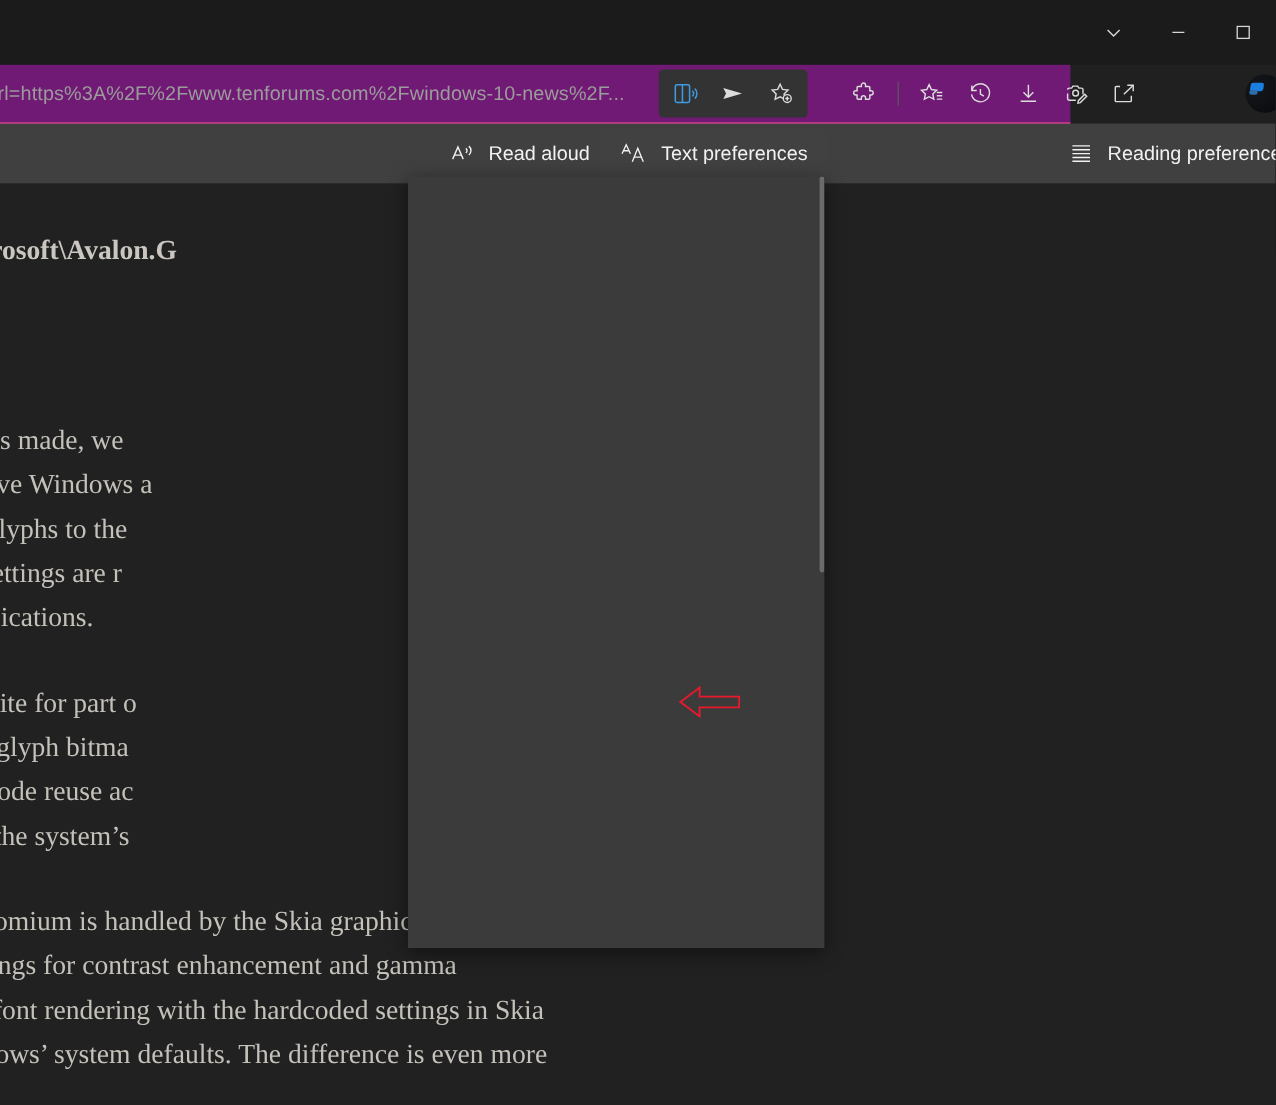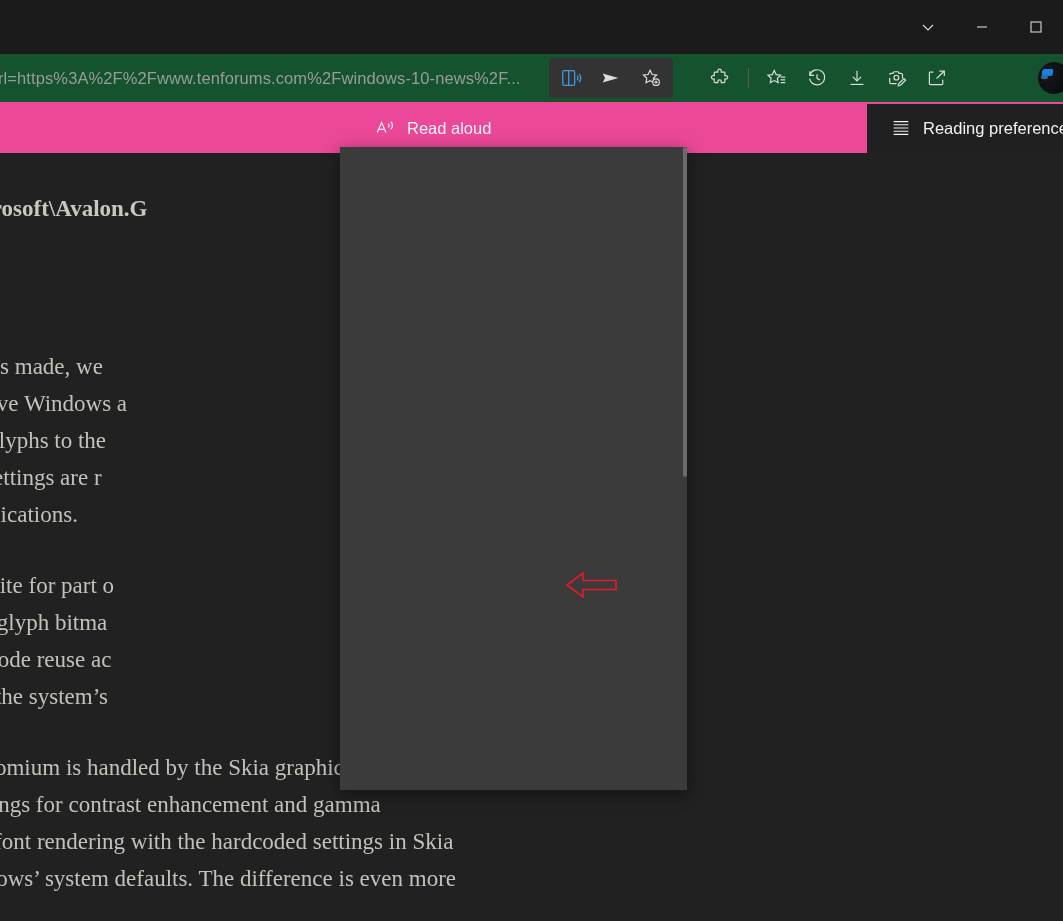--- a/index.html
+++ b/index.html
@@ -38,24 +38,24 @@
     align-items: center;
     justify-content: center;
     color: #d7d7d7;
   }
   .win-btn svg { display: block; }
 
   
   .addressrow {
     position: absolute;
     top: 54px; left: 0;
-    width: 1063px;
+    width: 892px;
     height: 48px;
-    background: #14532d;
-    border-bottom: 2px solid #ec4899;
+    background: #701a75;
+    border-bottom: 5px solid #ec4899;
   }
   .urltext {
     position: absolute;
     left: -2px;
     top: 0;
     height: 48px;
     display: flex;
     align-items: center;
     color: #9b9b9b;
     font-size: 16.5px;
@@ -121,23 +121,23 @@
     left: 3px; top: 13px;
     width: 7px; height: 4px;
     background: #2b6ea8;
     border-radius: 2px;
   }
 
   
   .readerbar {
     position: absolute;
     top: 103px; left: 0;
-    width: 867px;
+    width: 1063px;
     height: 50px;
-    background: #ec4899;
+    background: #404040;
     text-align: right;
   }
   .rb-item {
     position: absolute;
     top: 4px;
     height: 42px;
     display: flex;
     align-items: center;
     gap: 11px;
     padding: 0 16px;
@@ -326,20 +326,31 @@
       <svg width="22" height="22" viewBox="0 0 24 24" fill="none" stroke="#f2f2f2" stroke-width="1.3">
         <path d="M3.5 17 L8.3 6 L13.1 17"></path>
         <path d="M5.4 13.4 H11.2"></path>
         <path d="M15.5 7.2 c1.4 1.1 1.4 3.1 0 4.2"></path>
         <path d="M18.2 5.2 c2.6 2 2.6 6.1 0 8.1"></path>
       </svg>
     </span>
     <span>Read aloud</span>
   </div>
 
+  <div class="rb-item sel" style="left:500px;">
+    <span>
+      <svg width="24" height="22" viewBox="0 0 26 24" fill="none" stroke="#f2f2f2" stroke-width="1.25">
+        <path d="M2.5 12.2 L6.3 4 L10.1 12.2"></path>
+        <path d="M3.9 9.4 H8.7"></path>
+        <path d="M11.8 19.5 L16.8 7.2 L21.8 19.5"></path>
+        <path d="M13.7 15.2 H19.9"></path>
+      </svg>
+    </span>
+    <span>Text preferences</span>
+  </div>
 
 
   <div class="rb-item" style="left:874px;">
     <span>
       <svg width="22" height="22" viewBox="0 0 24 24" fill="none" stroke="#f2f2f2" stroke-width="1.25">
         <path d="M4 5 H20 M4 8.5 H20 M4 12 H20 M4 15.5 H20 M4 19 H20"></path>
       </svg>
     </span>
     <span>Reading preferences</span>
   </div>

